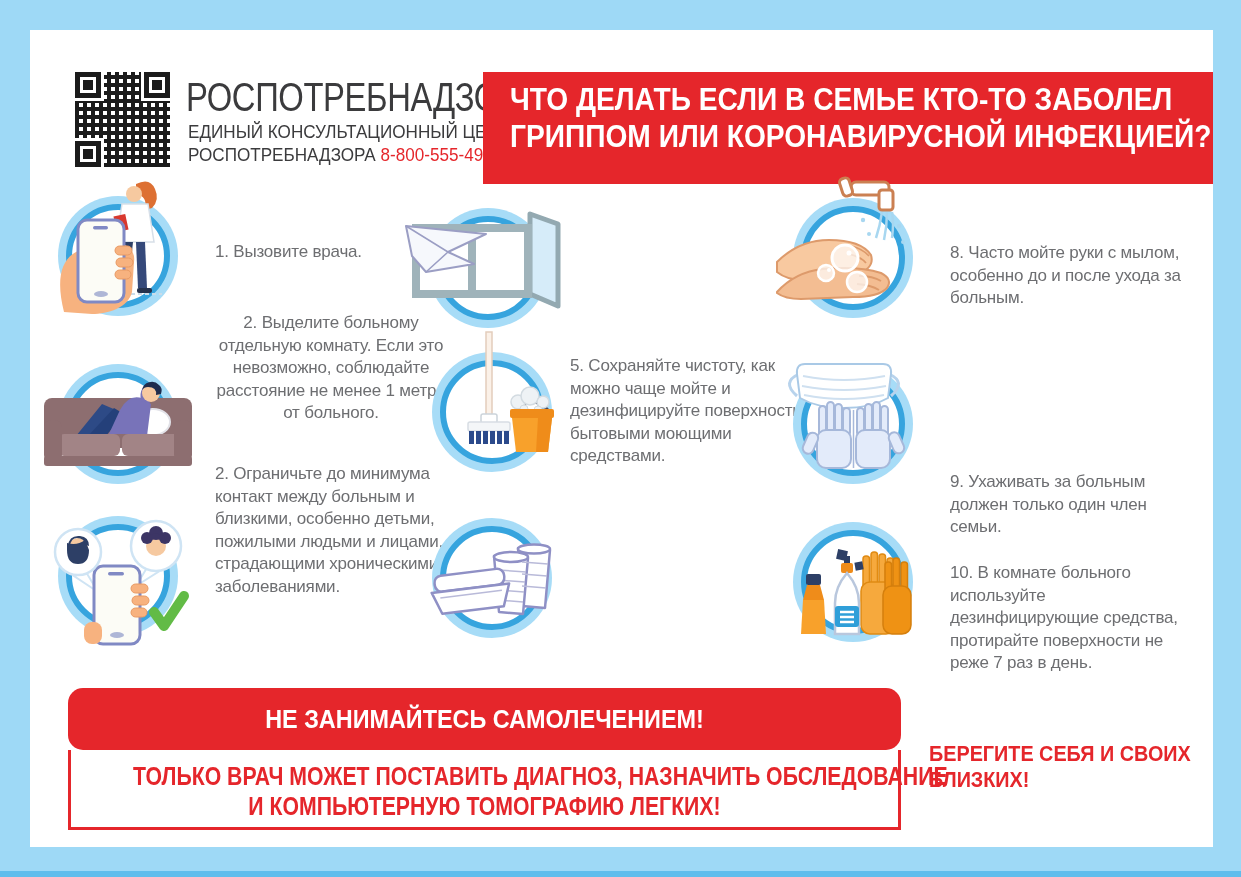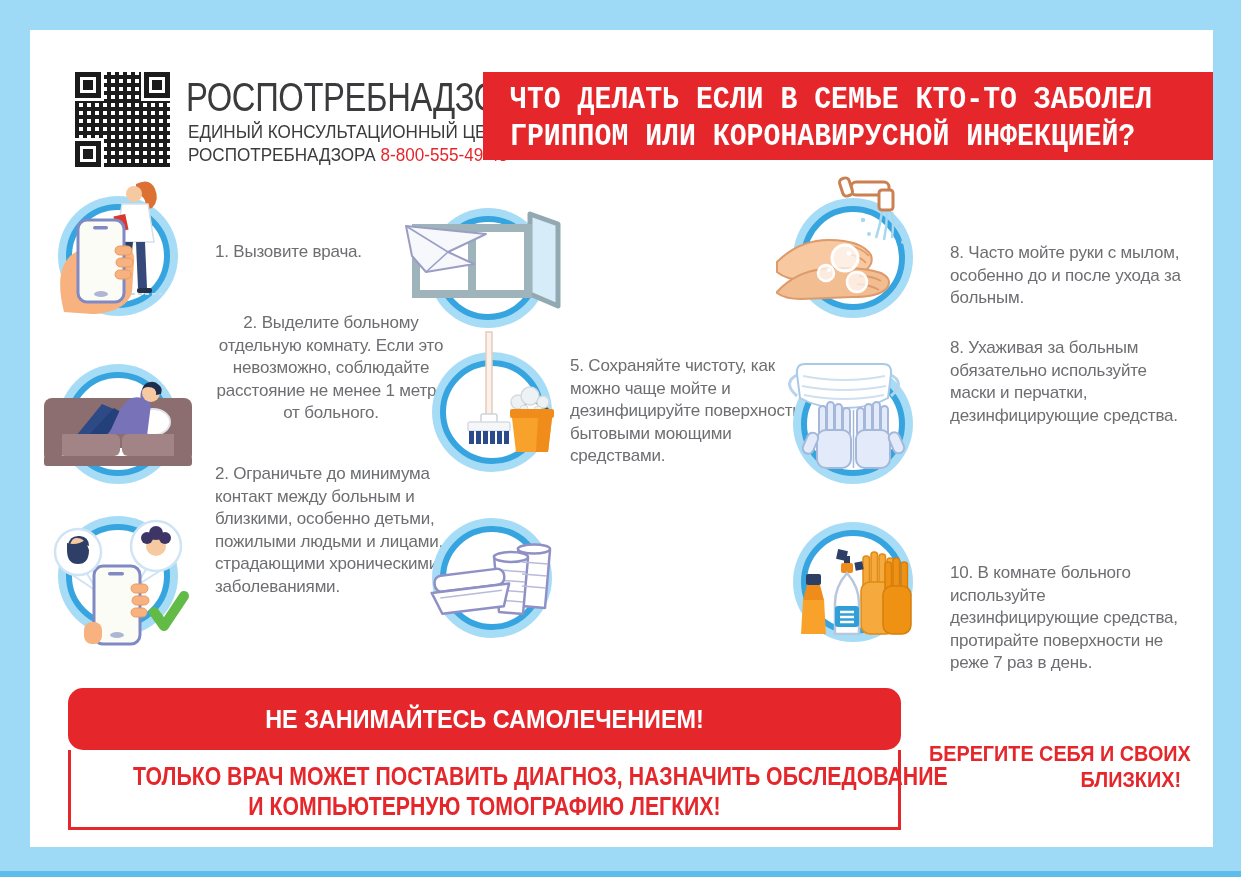--- a/index.html
+++ b/index.html
@@ -20,21 +20,21 @@
   .f-tl{left:0;top:0}.f-tr{right:0;top:0}.f-bl{left:0;bottom:0}
   .brand{position:absolute;left:186px;top:74px;font-size:41px;font-weight:400;color:#3b3b3d;
          white-space:nowrap;transform:scaleX(0.8);transform-origin:left top;letter-spacing:-0.5px;}
   .sub{position:absolute;left:188px;color:#3b3b3d;font-size:19px;white-space:nowrap;
        transform:scaleX(0.9);transform-origin:left top;}
   .sub1{top:121px;}
   .sub2{top:144px;}
   .phone{color:#e5262b;}
 
   
-  .banner{position:absolute;left:483px;top:72px;width:730px;height:88px;background:#e5262b;font-family:Liberation Mono, monospace;}
+  .banner{position:absolute;left:483px;top:72px;width:730px;height:112px;background:#e5262b;}
   .banner div{margin-left:27px;color:#fff;font-weight:700;font-size:32px;line-height:37px;
               white-space:nowrap;transform:scaleX(0.88);transform-origin:left top;}
   .banner div:first-child{margin-top:9px;}
 
   
   .txt{position:absolute;color:#6d6e71;font-size:17px;line-height:22.5px;letter-spacing:-0.2px;margin-top:35px;}
   .t1 {left:215px;top:206px;width:232px;}
   .t2 {left:215px;top:277px;width:232px;text-align:center;}
   .t3 {left:215px;top:428px;width:232px;}
   .t4 {left:570px;top:207px;width:234px;}
@@ -58,21 +58,21 @@
   .warning{position:absolute;left:68px;top:688px;width:833px;height:142px;}
   .warning-top{height:62px;background:#e5262b;color:#fff;font-weight:700;font-size:26px;
                line-height:62px;text-align:center;white-space:nowrap;transform-origin:center;border-radius:15px;}
   .warning-top-inner{display:block;transform:scaleX(0.9);}
   .warning-bottom{box-sizing:border-box;height:80px;background:#fff;border:3px solid #e5262b;border-top:none;
                   padding-top:11px;}
   .warning-bottom div{color:#e5262b;font-weight:700;font-size:25px;line-height:30px;text-align:center;
                       white-space:nowrap;transform:scaleX(0.85);transform-origin:center;}
 
   
-  .slogan{position:absolute;left:915px;top:741px;width:280px;text-align:right;color:#e5262b;
+  .slogan{position:absolute;left:915px;top:741px;width:280px;text-align:left;color:#e5262b;
           font-weight:700;font-size:22px;line-height:26px;}
   .slogan div{white-space:nowrap;transform:scaleX(0.9);transform-origin:center;}
   .website{position:absolute;left:905px;top:806px;width:300px;text-align:center;color:#58585a;
            font-size:16.5px;letter-spacing:-0.2px;}
 </style>
 </head>
 <body>
 
 <div class="poster">
   <div class="content"></div>
@@ -92,21 +92,21 @@
   <div class="banner">
     <div>ЧТО ДЕЛАТЬ ЕСЛИ В СЕМЬЕ КТО-ТО ЗАБОЛЕЛ</div>
     <div>ГРИППОМ ИЛИ КОРОНАВИРУСНОЙ ИНФЕКЦИЕЙ?</div>
   </div>
 
   <div class="txt t1">1. Вызовите врача.</div>
   <div class="txt t2">2. Выделите больному отдельную комнату. Если это невозможно, соблюдайте расстояние не менее 1 метра от больного.</div>
   <div class="txt t3">2. Ограничьте до минимума контакт между больным и близкими, особенно детьми, пожилыми людьми и лицами, страдающими хроническими заболеваниями.</div>
   <div class="txt t5">5. Сохраняйте чистоту, как можно чаще мойте и дезинфицируйте поверхности бытовыми моющими средствами.</div>
   <div class="txt t7">8. Часто мойте руки с мылом, особенно до и после ухода за больным.</div>
-  <div class="txt t8">8. Ухаживая за больным обязательно используйте маски и перчатки, дезинфицирующие средства.</div>
+  <div class="txt t9">9. Ухаживать за больным должен только один член семьи.</div>
   <div class="txt t10">10. В комнате больного используйте дезинфицирующие средства, протирайте поверхности не реже 7 раз в день.</div>
 
   <div class="icon-circle c1">
     <div class="ring"></div>
     <svg width="120" height="120" viewBox="0 0 120 120">
       <path d="M78,-12 q14,-7 19,5 q5,11 -3,19 l-7,2 q3,-14 -9,-16 z" fill="#dd7033"></path>
       <circle cx="76" cy="-2" r="8" fill="#f6c9a0"></circle>
       <polygon points="64,8 90,8 96,46 58,46" fill="#ffffff" stroke="#d7dfe8" stroke-width="1.5"></polygon>
       <rect x="57" y="19" width="12" height="16" fill="#d8382e" transform="rotate(-12 63 27)"></rect>
       <polygon points="66,46 75,46 70,92 61,92" fill="#2c3f66"></polygon>

